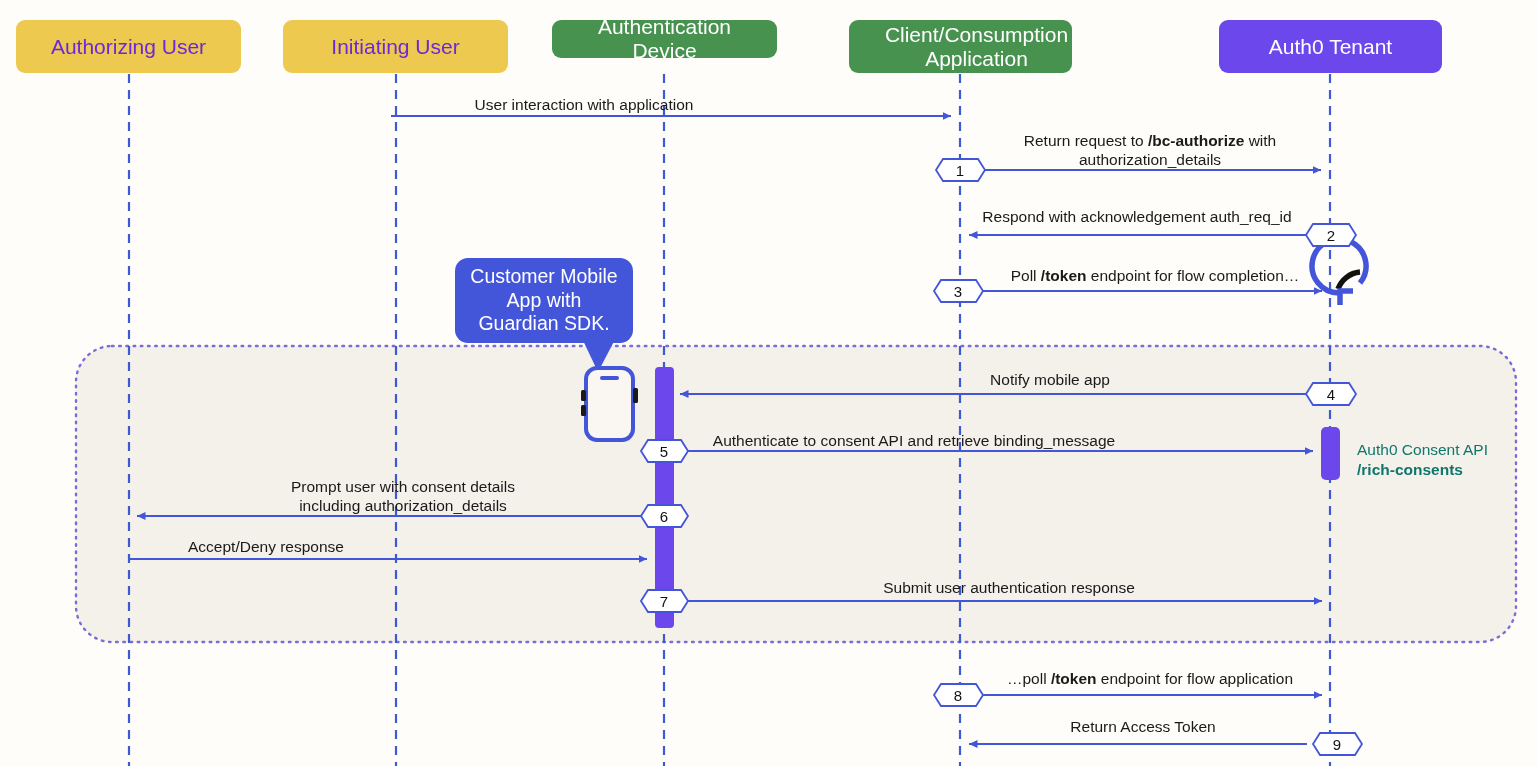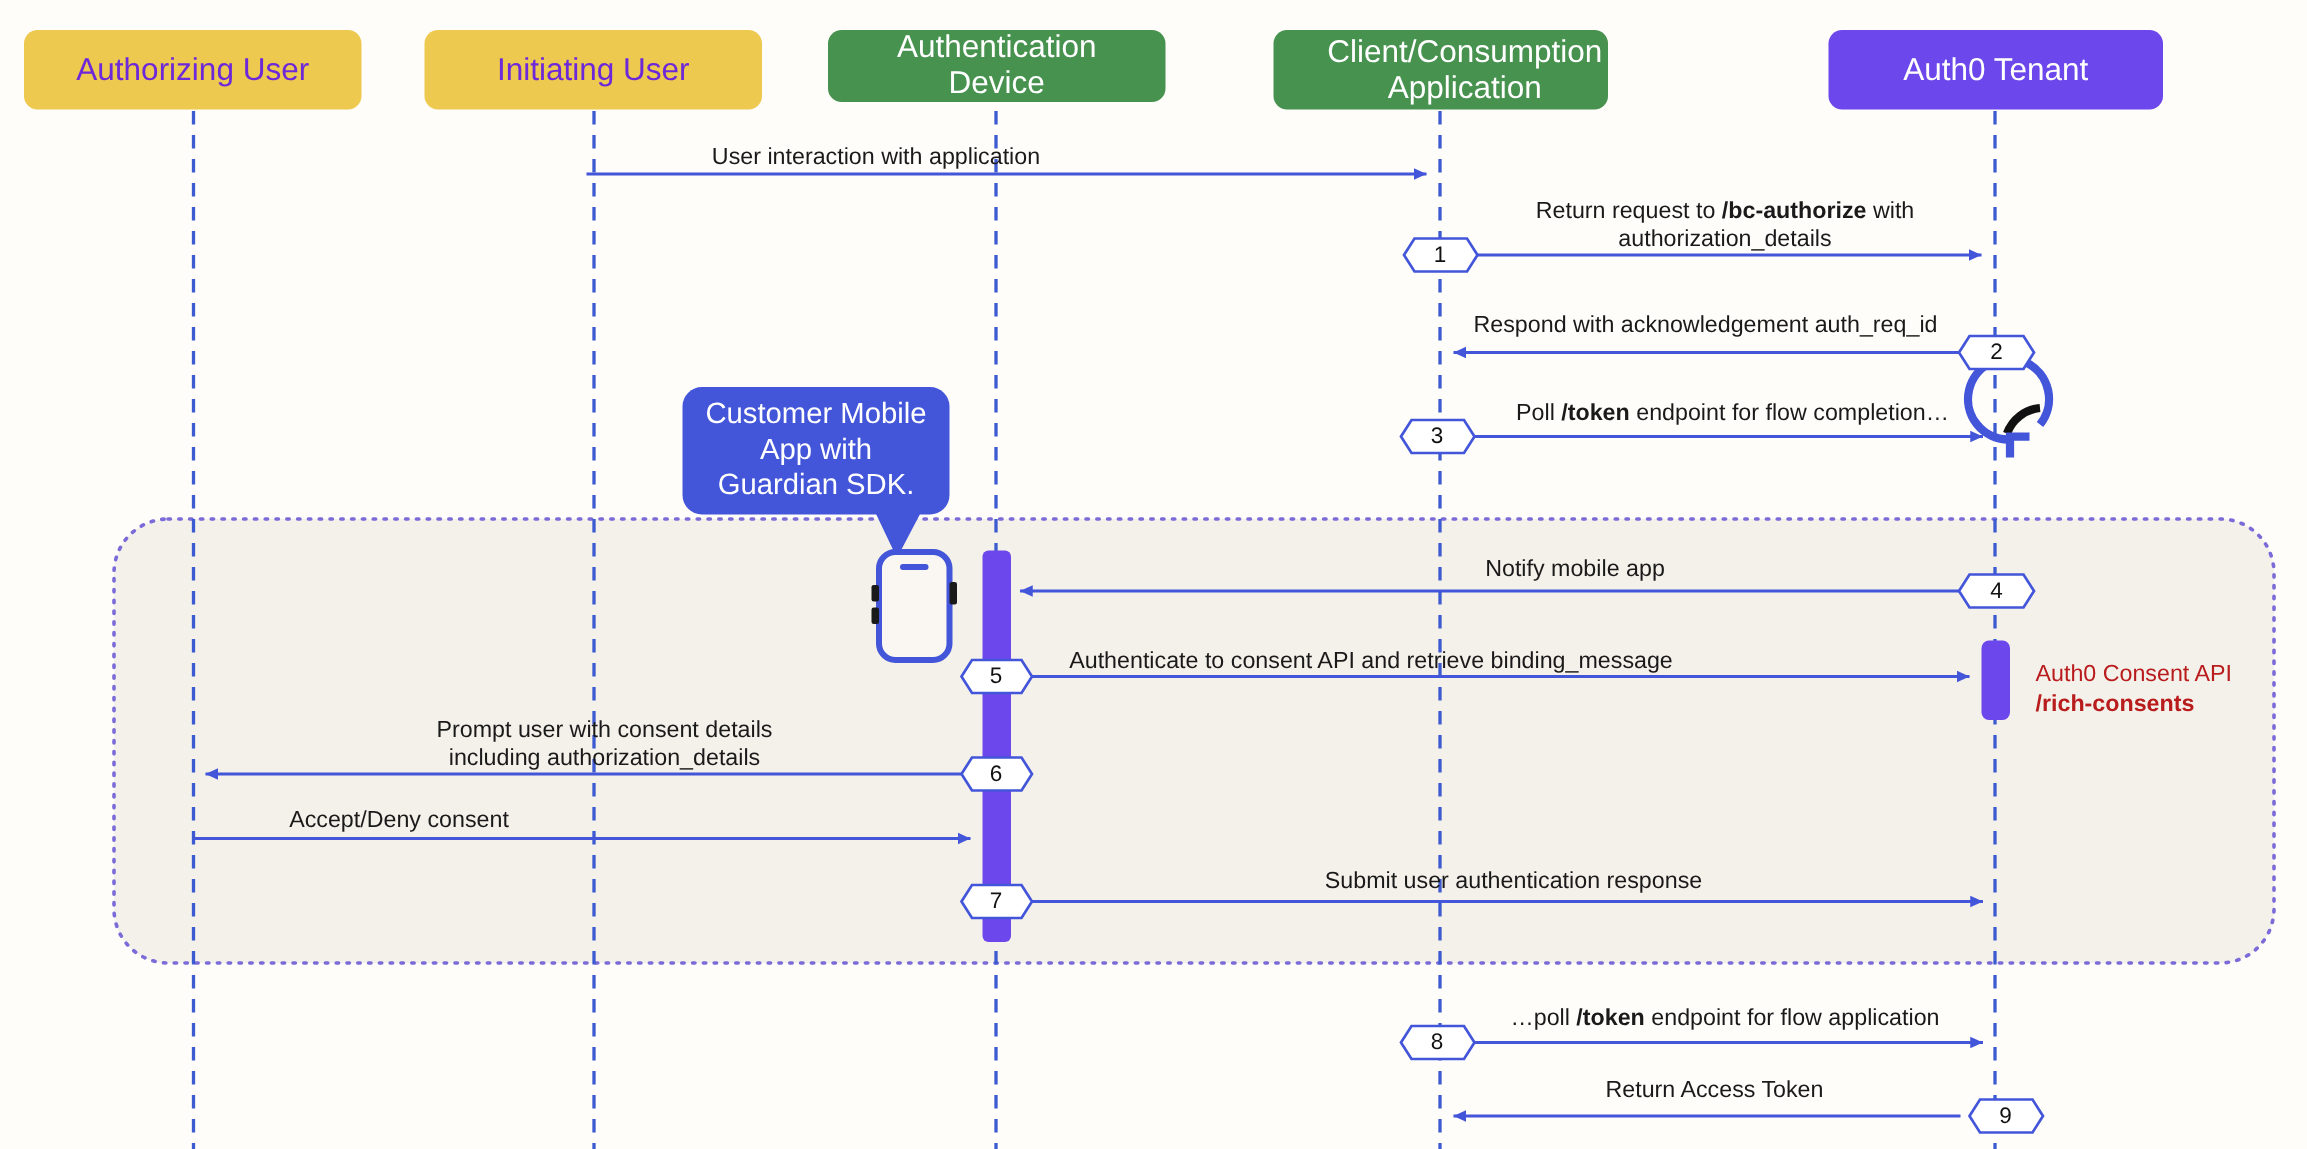--- a/index.html
+++ b/index.html
@@ -56,21 +56,21 @@
     line-height:1.22;
     text-align:center;
     display:flex;align-items:center;justify-content:center;
     padding:24px 10px;
     box-sizing:border-box;
   }
 
   .side-note{
     position:absolute;
     font-size:15.5px;
-    color:#b91c1c;
+    color:#0f766e;
     line-height:1.28;
     white-space:nowrap;
   }
   .side-note .bold{font-weight:bold;}
 </style>
 </head>
 <body>
 
 <div id="stage">
 
@@ -147,21 +147,21 @@
   </svg>
 
   <div class="actor-box actor-yellow" style="left:16px;top:20px;width:225px;height:53px;">
     <span>Authorizing User</span>
   </div>
 
   <div class="actor-box actor-yellow" style="left:283px;top:20px;width:225px;height:53px;">
     <span>Initiating User</span>
   </div>
 
-  <div class="actor-box actor-green" style="left:552px;top:20px;width:225px;height:48px;">
+  <div class="actor-box actor-green" style="left:552px;top:20px;width:225px;height:38px;">
     <span class="multiline" style="white-space:pre-line;">Authentication
 Device</span>
   </div>
 
   <div class="actor-box actor-green" style="left:849px;top:20px;width:223px;height:53px;padding-left:40px;">
     <span class="multiline" style="white-space:pre-line;">Client/Consumption
 Application</span>
   </div>
 
   <div class="actor-box actor-purple" style="left:1219px;top:20px;width:223px;height:53px;">
@@ -194,21 +194,21 @@
   <div class="msg-label" style="left:914px;top:431px;">
     <span>Authenticate to consent API and retrieve binding_message</span>
   </div>
 
   <div class="msg-label" style="left:403px;top:477px;">
     <div>Prompt user with consent details</div>
     <div>including authorization_details</div>
   </div>
 
   <div class="msg-label" style="left:266px;top:537px;">
-    <span>Accept/Deny consent</span>
+    <span>Accept/Deny response</span>
   </div>
 
   <div class="msg-label" style="left:1009px;top:578px;">
     <span>Submit user authentication response</span>
   </div>
 
   <div class="msg-label" style="left:1150px;top:669px;">
     <span>…poll </span><b>/token</b><span> endpoint for flow application</span>
   </div>
 

